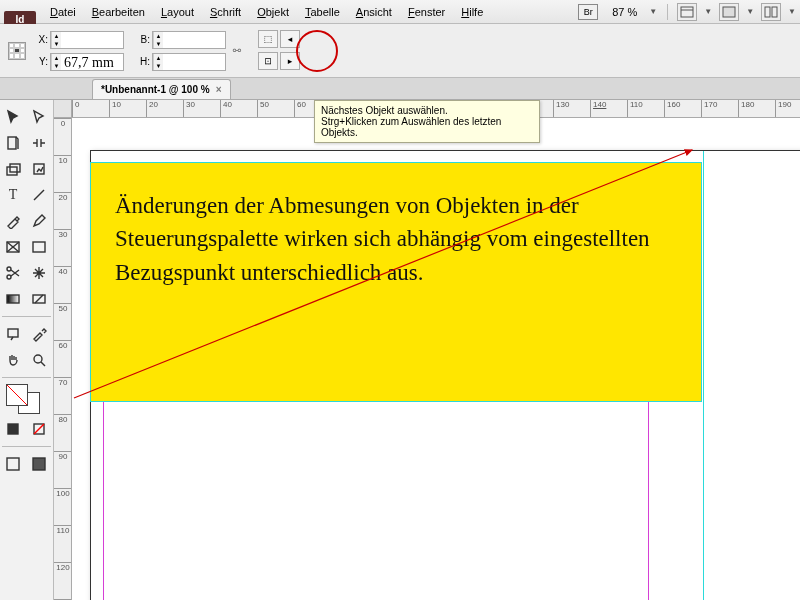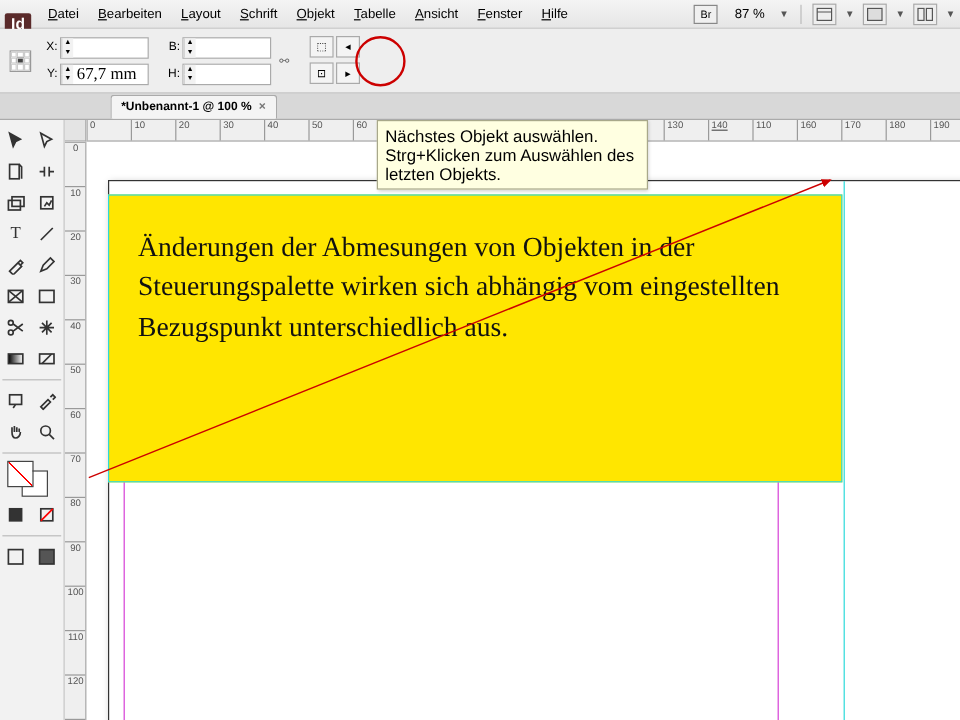--- a/index.html
+++ b/index.html
@@ -1,20 +1,20 @@
 <!DOCTYPE html>
 <html><head>
 <meta charset="utf-8">
 <style>
 * { box-sizing: border-box; margin: 0; padding: 0; font-family: "Segoe UI", Tahoma, sans-serif; }
 body { width: 800px; height: 600px; overflow: hidden; background: #fff; position: relative; }
 
 
 #menubar { height: 24px; background: linear-gradient(#f4f4f4,#e6e6e6); border-bottom: 1px solid #bbb; display: flex; align-items: center; font-size: 11px; }
-.id-logo { width: 22px; height: 18px; background: #5a2a2a; color: #fff; font-weight: bold; font-size: 13px; display: flex; align-items: center; justify-content: center; margin: 16px 6px 0 4px; border-radius: 2px; }
+.id-logo { width: 32px; height: 18px; background: #5a2a2a; color: #fff; font-weight: bold; font-size: 10px; display: flex; align-items: center; justify-content: center; margin: 16px 6px 0 4px; border-radius: 2px; }
 .menu-item { padding: 3px 8px; cursor: default; }
 .menu-item u { text-decoration: underline; }
 .spacer { flex: 1; }
 .br-icon { width: 20px; height: 16px; border: 1px solid #888; display: flex; align-items: center; justify-content: center; font-size: 9px; margin: 0 6px; background: #f0f0f0; }
 .zoom-disp { margin: 0 8px; font-size: 11px; }
 .tri { font-size: 8px; color: #555; margin: 0 4px; }
 .tb-icon { width: 20px; height: 18px; border: 1px solid #aaa; background: #eee; margin: 0 3px; display: flex; align-items: center; justify-content: center; }
 
 
 #controlbar { height: 54px; background: #eeeeee; border-bottom: 1px solid #bbb; display: flex; align-items: center; font-size: 10px; padding-left: 8px; position: relative; }
@@ -59,21 +59,21 @@
 
 .page { position:absolute; left:36px; top:50px; width:900px; height:900px; background:#fff; border:1px solid #333; box-shadow: 2px 2px 6px rgba(0,0,0,.25);}
 .margin-guide { position:absolute; border:1px solid #d63fd6; }
 .col-guide { position:absolute; top:0; bottom:0; width:0; border-left:1px solid #2bdada; }
 
 .yellow-frame { position:absolute; left:36px; top:62px; width:612px; height:240px; background:#ffe600; border:1px solid #2bdada; }
 .frame-text { padding:26px 24px 0 24px; font-size:23px; line-height:1.45; color:#111; font-family: Georgia, 'Times New Roman', serif; }
 
 .arrow-svg { position:absolute; left:18px; top:18px; width:720px; height:400px; pointer-events:none; }
 
-.tooltip { position:absolute; background:#ffffe1; border:1px solid #a8a88a; font-size:14px; padding:4px 6px; width:226px; box-shadow: 1px 1px 3px rgba(0,0,0,.2);}
+.tooltip { position:absolute; background:#ffffe1; border:1px solid #a8a88a; font-size:10px; padding:4px 6px; width:226px; box-shadow: 1px 1px 3px rgba(0,0,0,.2);}
 
 </style>
 </head>
 <body>
 
 <div id="menubar">
   <div class="id-logo">Id</div>
   <div class="menu-item"><u>D</u>atei</div>
   <div class="menu-item"><u>B</u>earbeiten</div>
   <div class="menu-item"><u>L</u>ayout</div>

